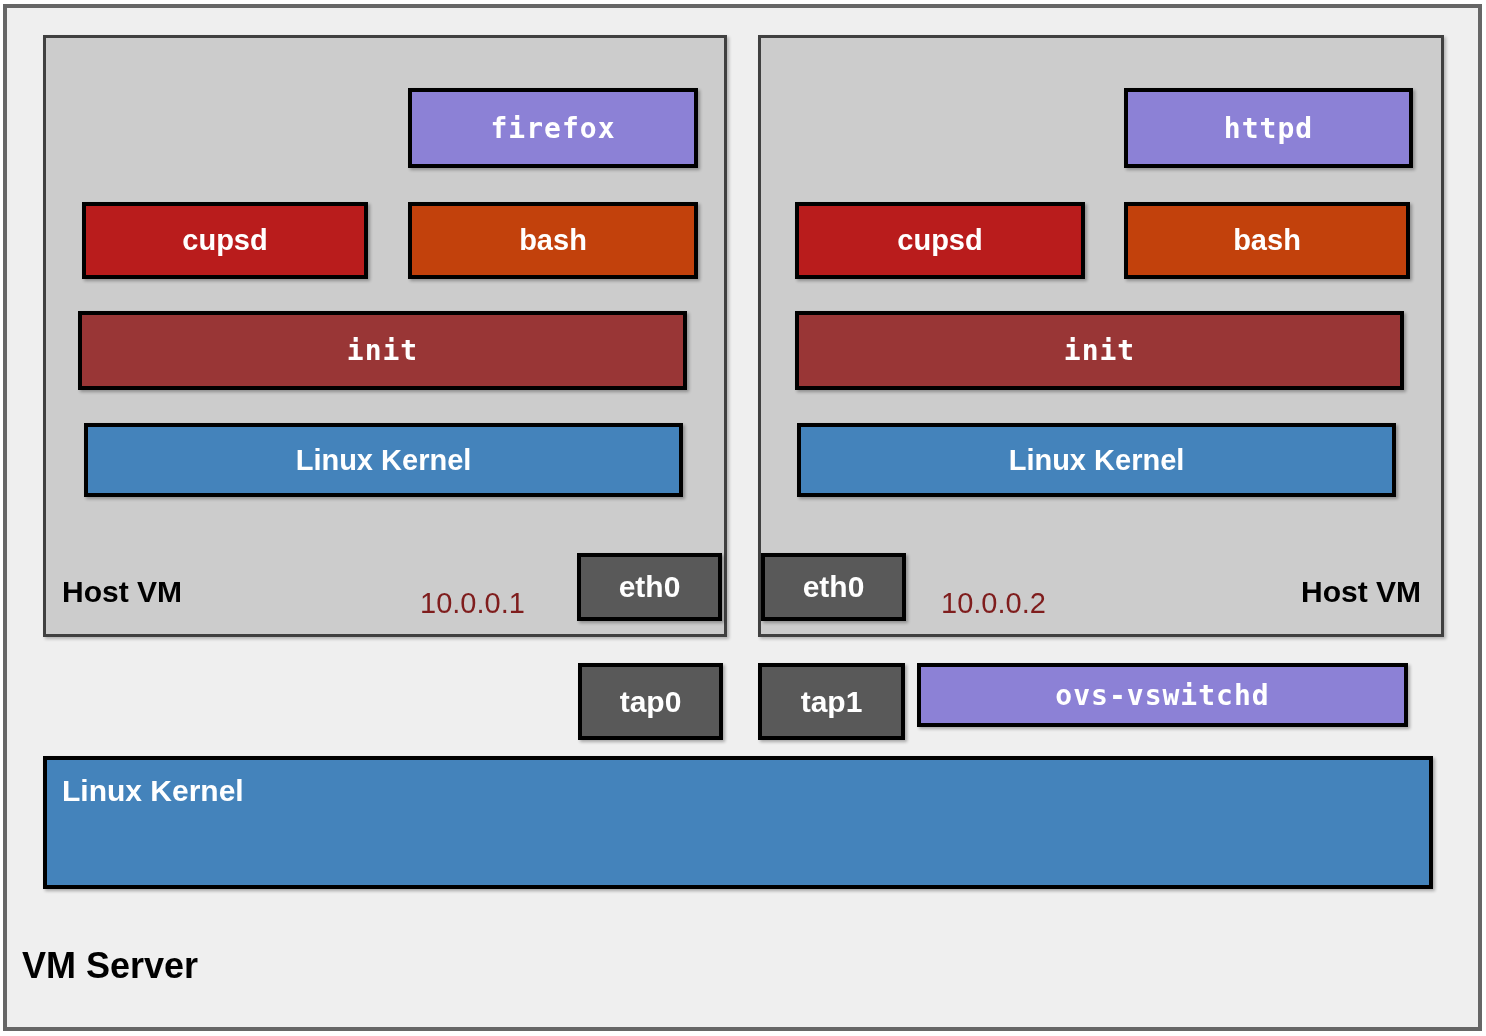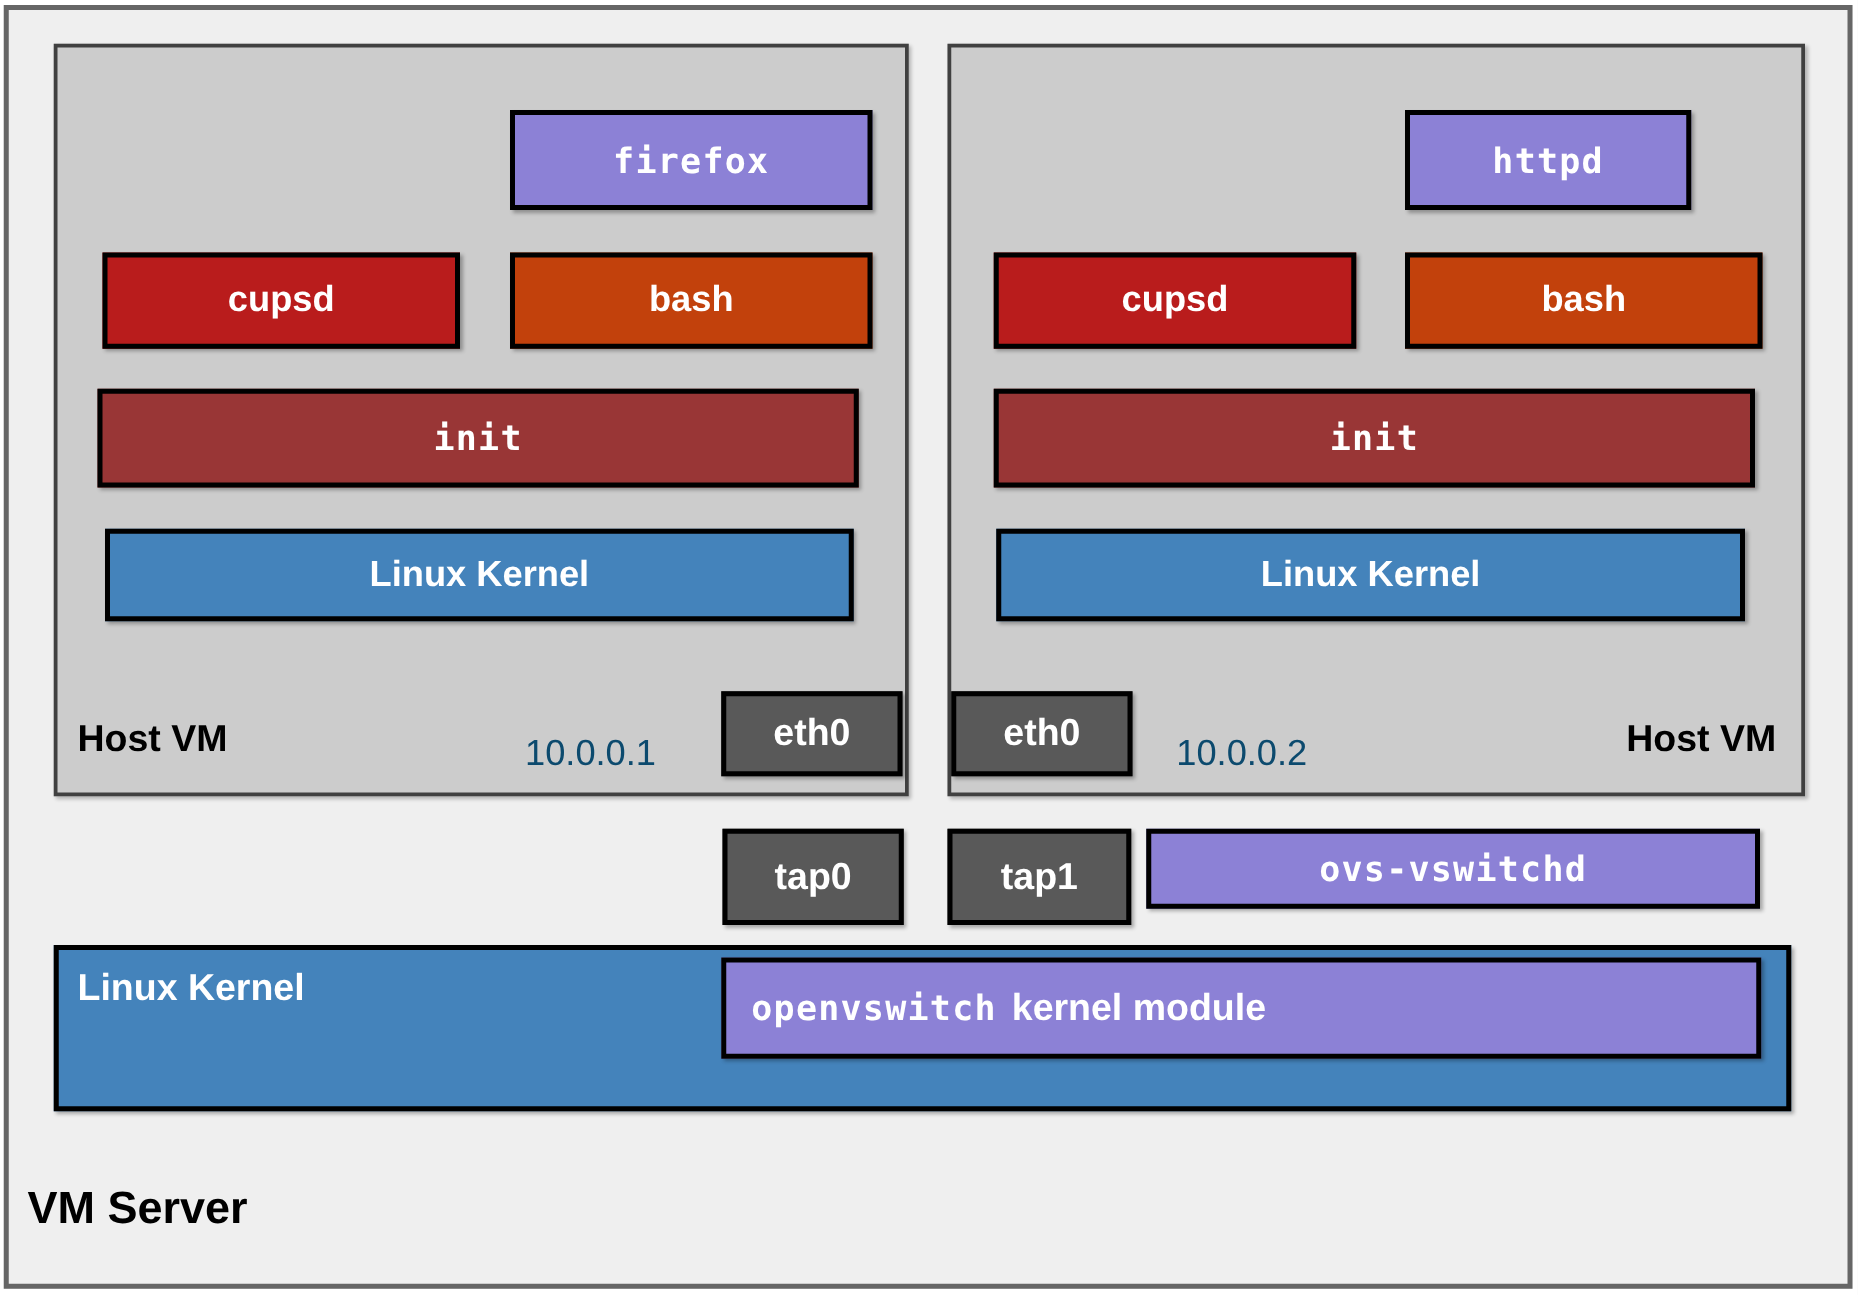--- a/index.html
+++ b/index.html
@@ -34,21 +34,21 @@
   .purple { background:#8c81d6; }
   .green  { background:#b91c1c;text-align:right; }
   .orange { background:#c2410c;text-align:center; }
   .red    { background:#993636; }
   .blue   { background:#4483bb; }
   .dgray  { background:#595959; }
 
   
   .box-app    { top:50px;  height:80px; }
   .hostvm.left  .box-app { left:362px; width:290px; }
-  .hostvm.right .box-app { left:363px; width:229px; }
+  .hostvm.right .box-app { left:363px; width:289px; }
   .box-cupsd  { top:164px; height:77px; }
   .hostvm.left  .box-cupsd { left:36px; width:286px; }
   .hostvm.right .box-cupsd { left:34px; width:290px; }
   .box-bash   { top:164px; height:77px; }
   .hostvm.left  .box-bash { left:362px; width:290px; }
   .hostvm.right .box-bash { left:363px; width:286px; }
   .box-init   { top:273px; height:79px; }
   .hostvm.left  .box-init { left:32px; width:609px; }
   .hostvm.right .box-init { left:34px; width:609px; }
   .box-kernel { top:385px; height:74px; }
@@ -57,21 +57,21 @@
   .box-eth0 { top:515px; height:68px; width:145px; font-size:30px; }
   .hostvm.left  .box-eth0 { left:531px; }
   .hostvm.right .box-eth0 { left:0px; }
 
   .hostvm-label {
     position:absolute; top:537px; color:#000; font-weight:bold; font-size:30px;
   }
   .hostvm.left  .hostvm-label { left:16px; }
   .hostvm.right .hostvm-label { right:20px; }
   .ip-label {
-    position:absolute; top:549px; color:#0c4a6e; font-size:29px; font-weight:normal;
+    position:absolute; top:549px; color:#7f1d1d; font-size:29px; font-weight:normal;
   }
   .hostvm.left  .ip-label { left:374px; }
   .hostvm.right .ip-label { left:180px; }
 
   
   .box-tap0 { left:571px; top:655px; width:145px; height:77px; font-size:30px; }
   .box-tap1 { left:751px; top:655px; width:147px; height:77px; font-size:30px; }
   .box-ovs  { left:910px; top:655px; width:491px; height:64px; }
 
   
@@ -151,21 +151,17 @@
     </div>
     <div class="pbox dgray sans box-tap1">
       <span>tap1</span>
     </div>
     <div class="pbox purple mono box-ovs">
       <span>ovs-vswitchd</span>
     </div>
 
     <div class="server-kernel">
       <div class="server-kernel-label">Linux Kernel</div>
-      <div class="pbox purple box-module">
-        <span class="mono">openvswitch</span>
-        <span class="sans">kernel module</span>
-      </div>
     </div>
 
     <div class="server-label">VM Server</div>
   </div>
 </div>
 
 </body></html>

